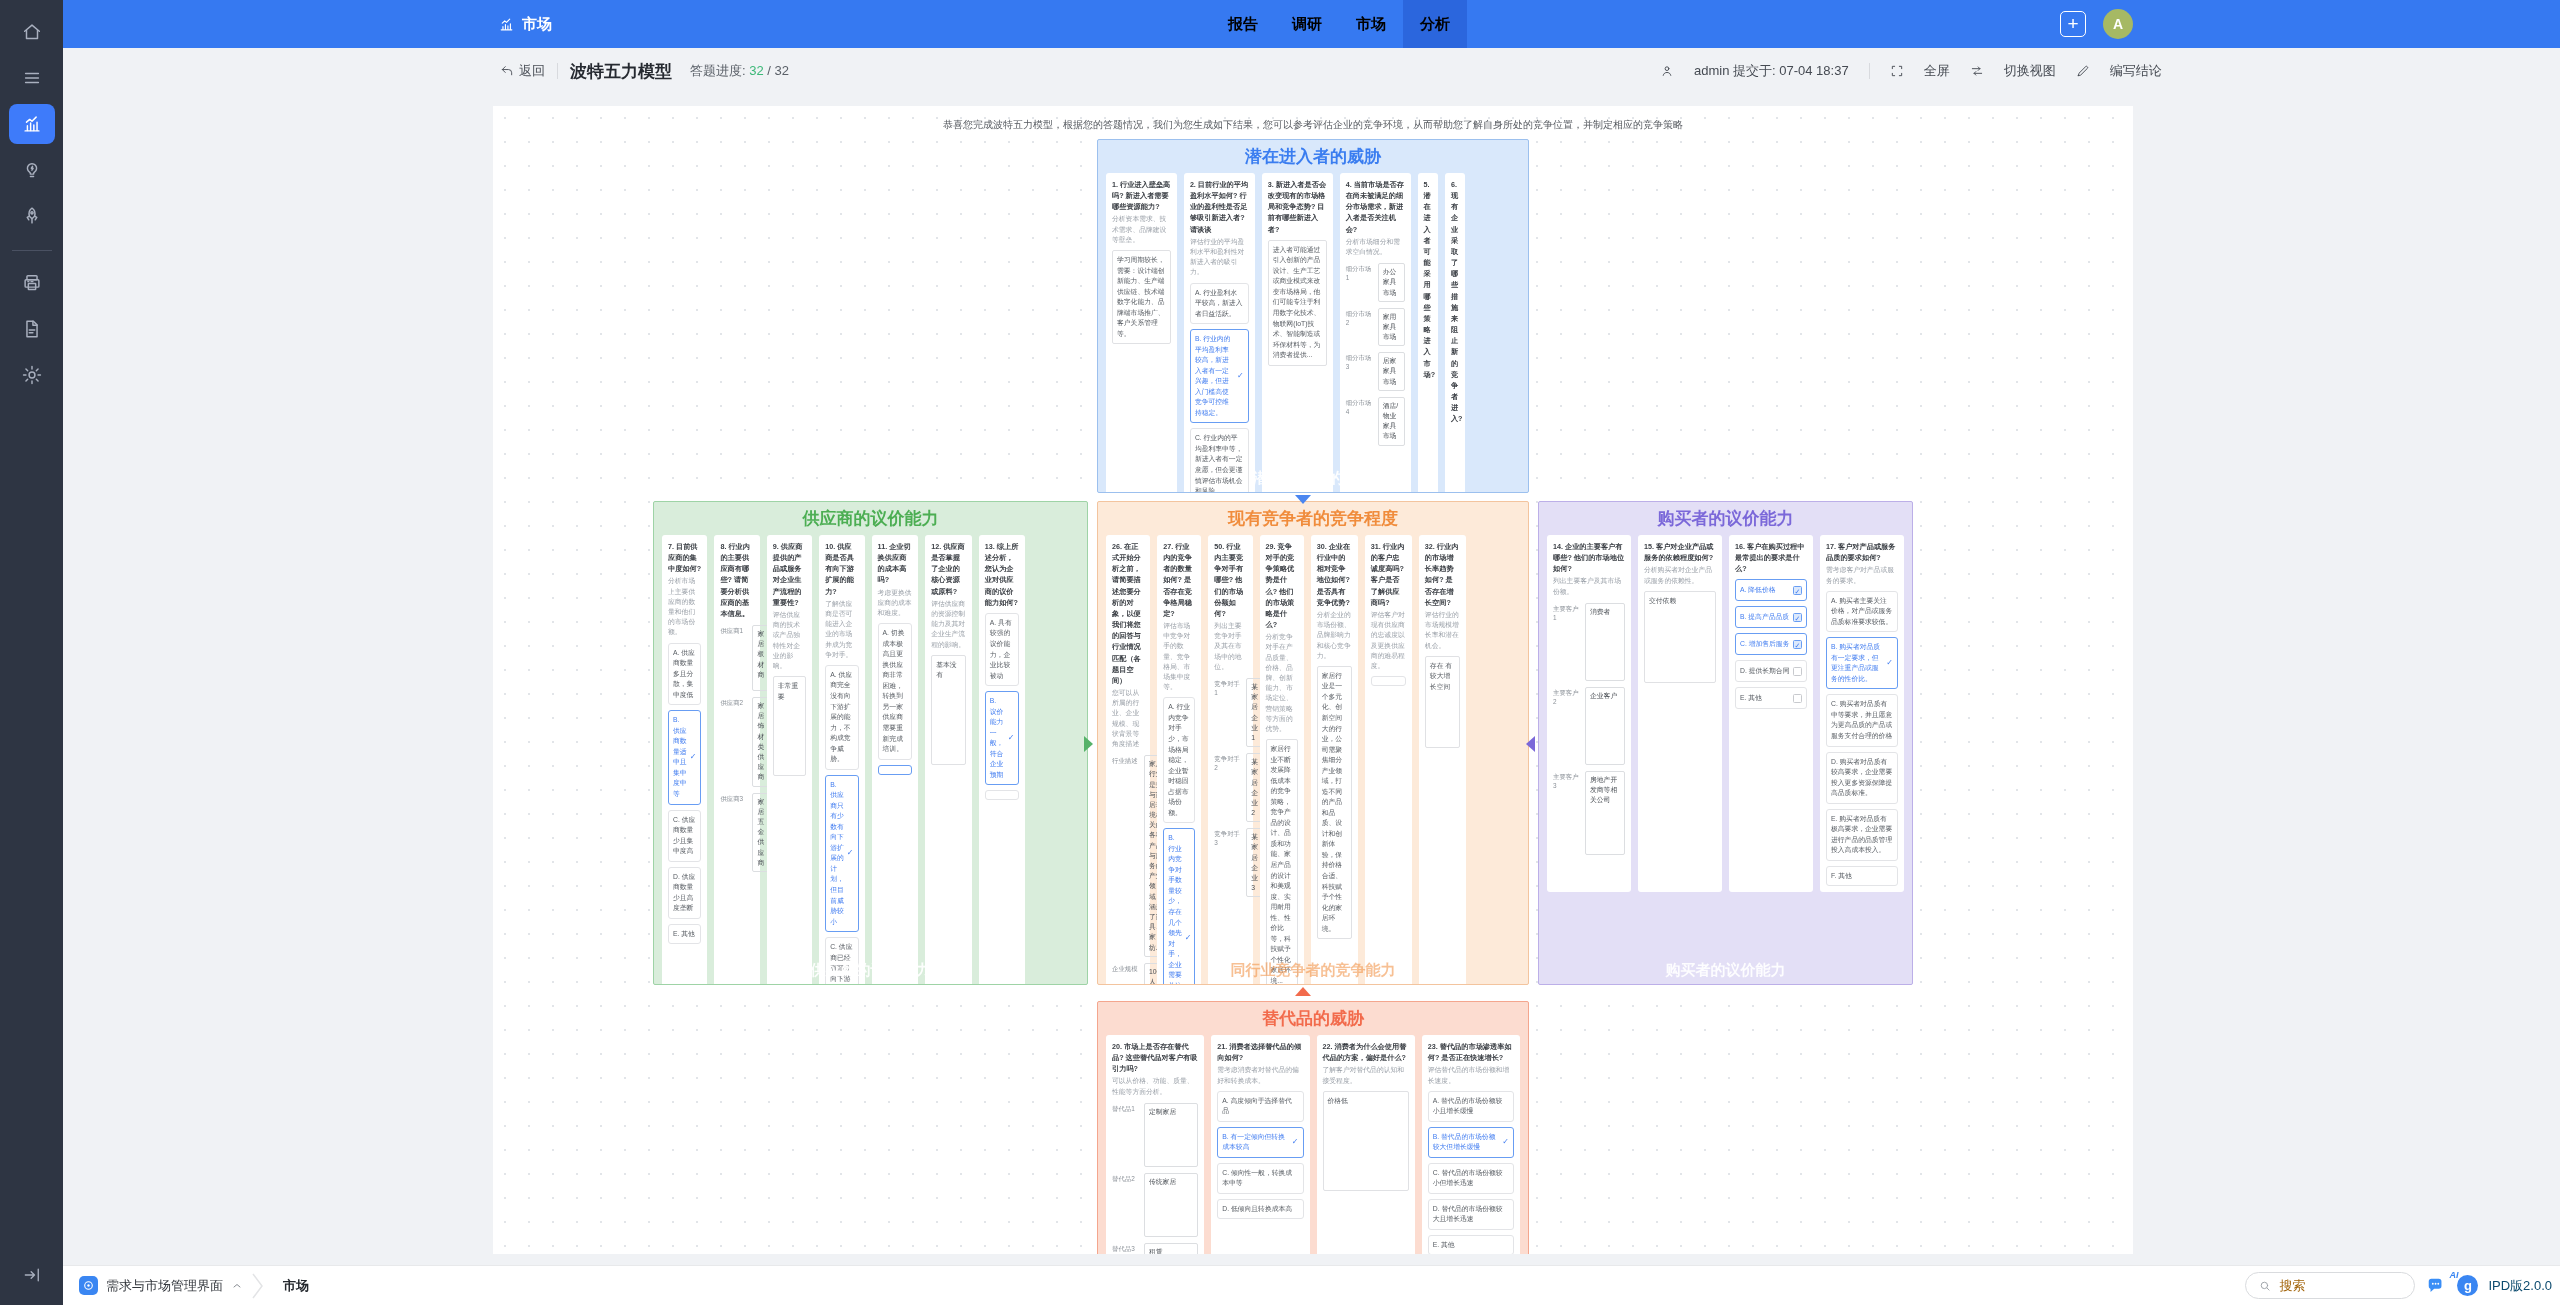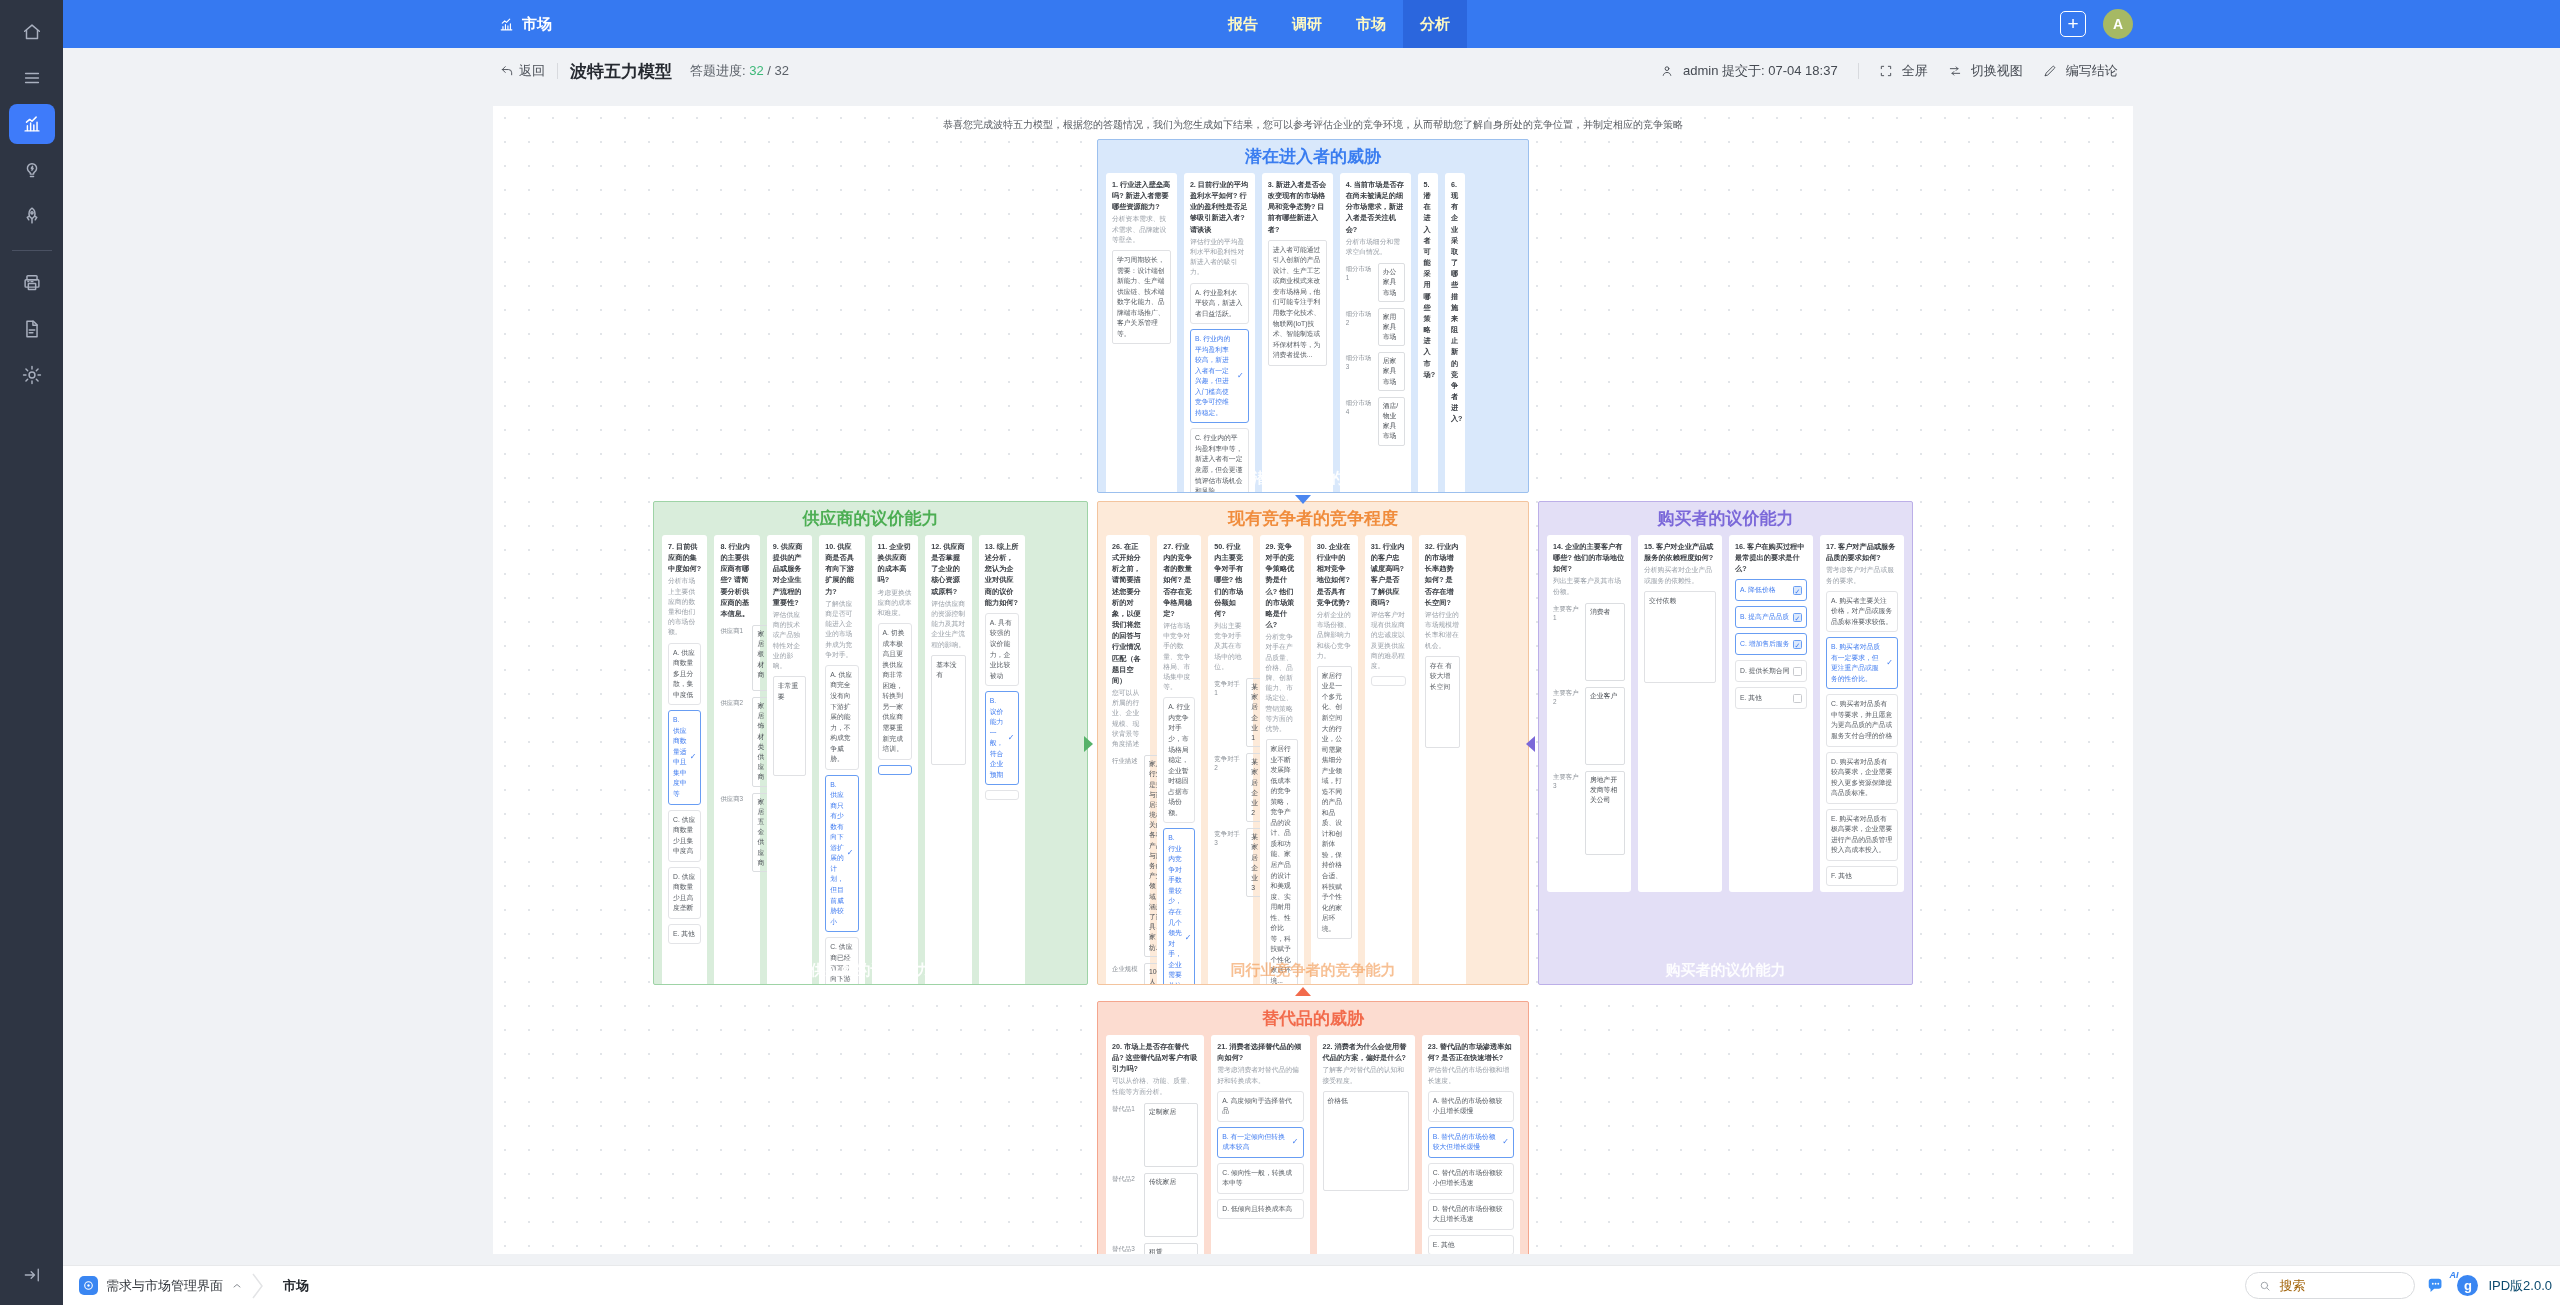--- a/index.html
+++ b/index.html
@@ -13,37 +13,37 @@
   .side-item{width:46px;height:40px;display:flex;align-items:center;justify-content:center;border-radius:8px;margin-bottom:6px;cursor:pointer;}
   .side-item.active{background:#3e7bfa;}
   .side-item.active svg.icn{stroke:#fff;}
   .side-divider{width:40px;height:1px;background:#4a5162;margin:8px 0 12px;}
   .side-bottom{margin-top:auto;margin-bottom:10px;}
 
   
   .topbar{position:absolute;left:63px;top:0;right:0;height:48px;background:#3679f1;z-index:20;}
   .brand{position:absolute;left:435px;top:0;height:48px;display:flex;align-items:center;gap:7px;color:#fff;font-size:15px;font-weight:bold;}
   .topnav{position:absolute;left:1148px;top:0;height:48px;display:flex;align-items:stretch;}
-  .topnav .nav-item{display:flex;align-items:center;padding:0 17px;color:#fef9c3;font-size:15px;font-weight:bold;cursor:pointer;}
+  .topnav .nav-item{display:flex;align-items:center;padding:0 17px;color:#000000;font-size:15px;font-weight:bold;cursor:pointer;}
   .topnav .nav-item.active{background:#2b66dd;}
   .plus-btn{position:absolute;left:1997px;top:11px;width:26px;height:26px;border:1.5px solid #fff;border-radius:5px;
             color:#fff;font-size:19px;line-height:24px;text-align:center;box-sizing:border-box;cursor:pointer;}
   .avatar{position:absolute;left:2040px;top:9px;width:30px;height:30px;border-radius:50%;background:#a6b964;
           color:#fff;font-size:14px;font-weight:bold;display:flex;align-items:center;justify-content:center;cursor:pointer;}
 
   
   .subbar{position:absolute;left:63px;top:48px;right:0;height:46px;}
   .sub-left{position:absolute;left:437px;top:0;height:46px;display:flex;align-items:center;gap:12px;}
   .back{display:flex;align-items:center;gap:5px;color:#4a4f57;font-size:13px;cursor:pointer;}
   .vdiv{width:1px;height:16px;background:#d8dade;}
   .doc-title{font-size:17px;font-weight:bold;color:#262a31;}
   .progress{font-size:13px;color:#5a6068;margin-left:6px;}
   .progress .cur{color:#3cb878;}
   .sub-right{position:absolute;left:1597px;top:0;height:46px;display:flex;align-items:center;gap:20px;color:#454a52;font-size:13px;}
-  .sub-act{display:flex;align-items:center;gap:9px;cursor:pointer;}
+  .sub-act{display:flex;align-items:center;gap:20px;cursor:pointer;}
   .sub-act svg.icn{stroke:#454a52;}
 
   
   .canvas{position:absolute;left:493px;top:106px;width:1640px;height:1148px;background:#fff;overflow:hidden;
           background-image:radial-gradient(#e2e5e9 1.2px, transparent 1.2px);background-size:24px 24px;}
   .intro{position:absolute;left:0;right:0;top:12px;text-align:center;font-size:10px;color:#55595f;}
 
   .sec{position:absolute;background:var(--bg);border:1px solid var(--bd);border-radius:2px;box-sizing:border-box;overflow:hidden;}
   .sec-title{text-align:center;font-size:17px;font-weight:bold;color:var(--tc);padding:5px 0 2px;}
   .sec-rows{padding:3px 8px 4px;display:flex;flex-direction:row;gap:7px;}

